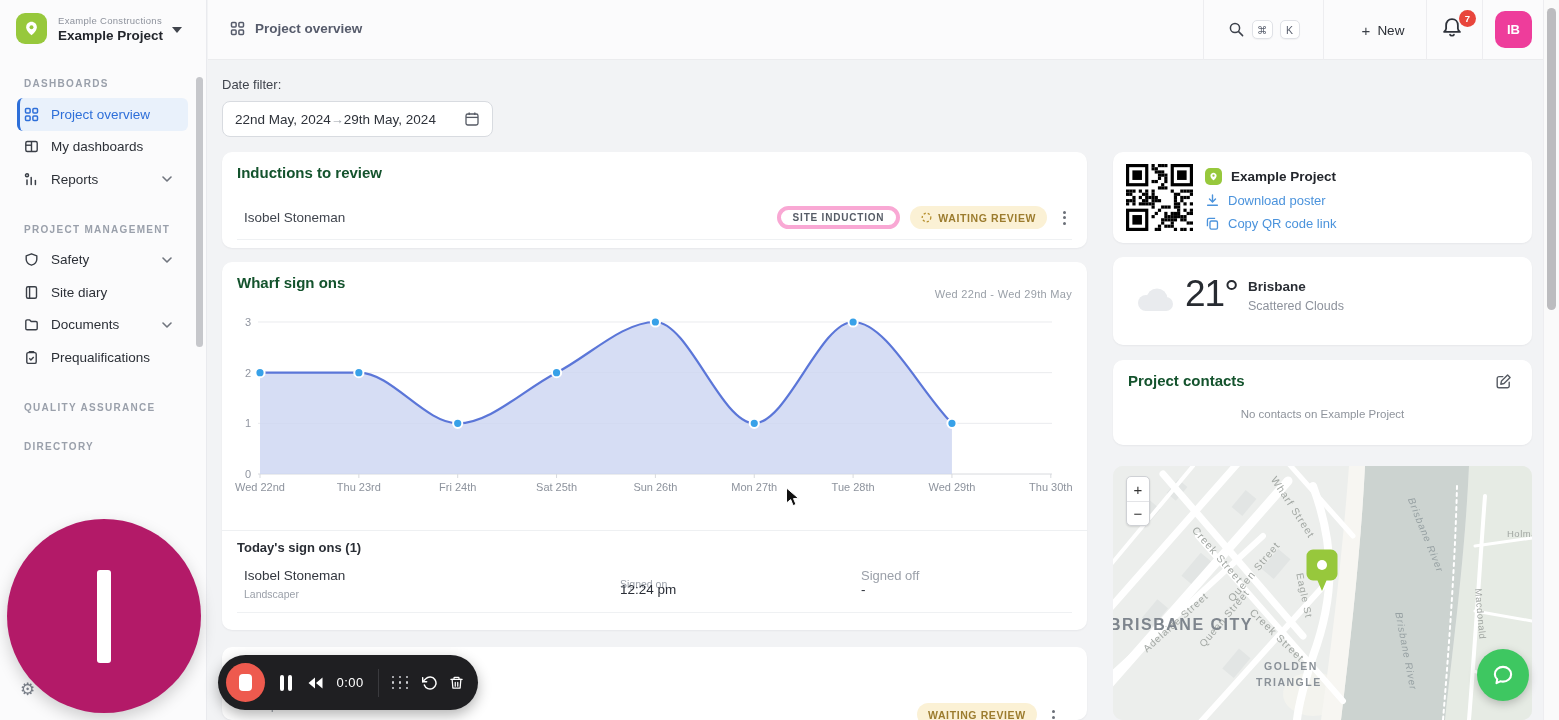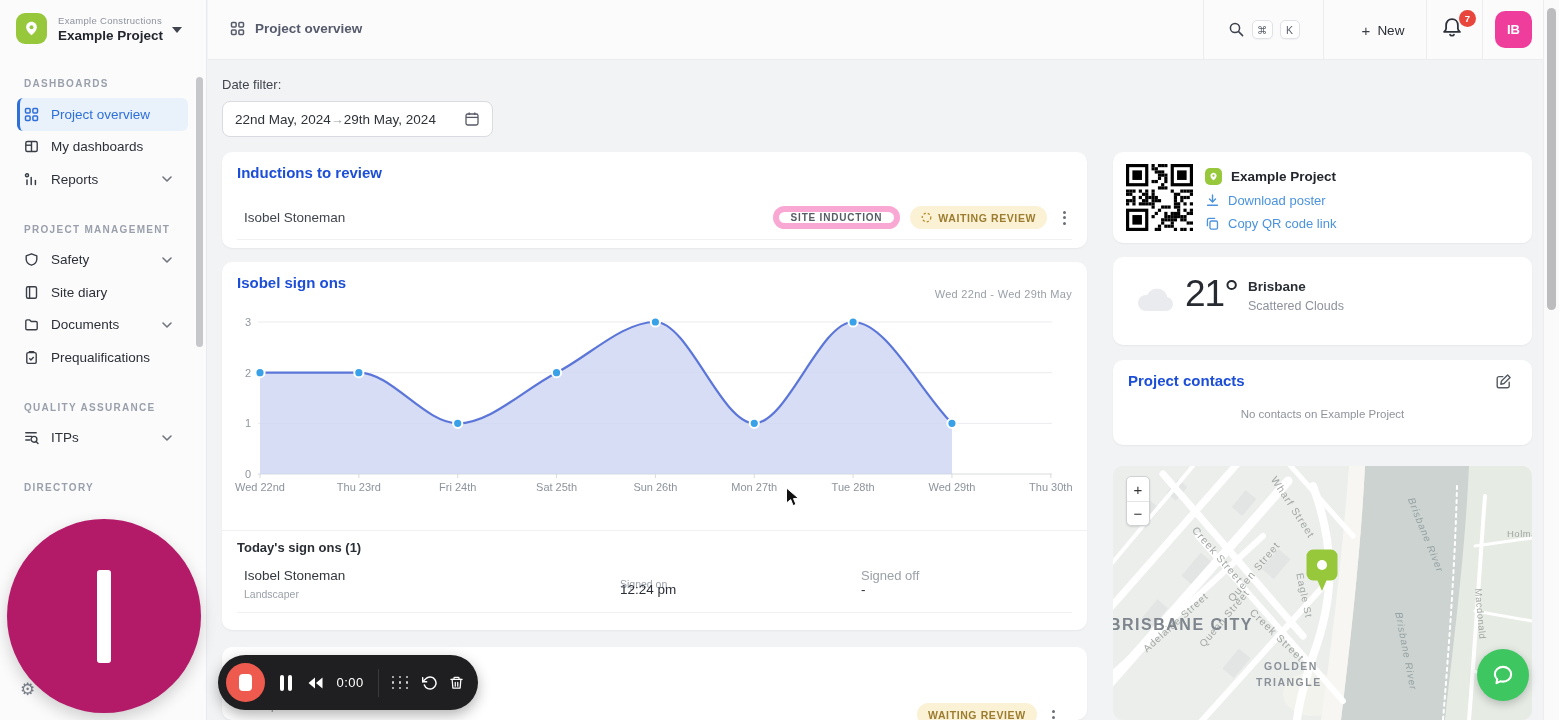--- a/index.html
+++ b/index.html
@@ -40,27 +40,27 @@
   .bell-badge { position:absolute; right:-6px; top:-6px; min-width:17px; height:17px; border-radius:9px; background:#e8453c; color:#fff; font-size:9.5px; font-weight:700; display:flex; align-items:center; justify-content:center; }
   .avatar { position:absolute; left:1287px; top:11px; width:37px; height:37px; border-radius:10px; background:#ee3d9b; color:#fff; font-size:13px; font-weight:700; display:flex; align-items:center; justify-content:center; cursor:pointer; }
 
   
   .date-label { position:absolute; left:222px; top:77px; font-size:13px; color:#40444d; }
   .date-input { position:absolute; left:222px; top:101px; width:271px; height:36px; background:#fff; border:1px solid #d8dbe0; border-radius:8px; display:flex; align-items:center; padding:0 12px; font-size:13.5px; color:#2f333b; cursor:pointer; }
   .date-arrow { color:#9aa0a8; font-size:13px; }
   .date-input .cal { margin-left:auto; display:flex; }
 
   .card { position:absolute; background:#fff; border-radius:10px; box-shadow:0 1px 2px rgba(20,24,40,.05); }
-  .card-title { position:absolute; left:15px; top:12px; font-size:15px; font-weight:700; color:#1d4ed8; }
+  .card-title { position:absolute; left:15px; top:12px; font-size:15px; font-weight:700; color:#14532d; }
 
   .card-inductions { left:222px; top:152px; width:865px; height:96px; }
   .ind-row { position:absolute; left:15px; right:15px; top:44px; height:44px; border-bottom:1px solid #eff1f3; display:flex; align-items:center; }
   .ind-name { margin-left:7px; font-size:13.5px; color:#40454e; }
   .ind-right { margin-left:auto; display:flex; align-items:center; gap:10px; }
-  .pill-outline { display:inline-flex; align-items:center; height:23px; padding:0 12px; border:6px solid #f9a8d4; border-radius:999px; font-size:10px; font-weight:700; letter-spacing:.8px; color:#565c66; background:#fff; }
+  .pill-outline { display:inline-flex; align-items:center; height:23px; padding:0 12px; border:4px solid #f9a8d4; border-radius:999px; font-size:10px; font-weight:700; letter-spacing:.8px; color:#565c66; background:#fff; }
   .pill-amber { display:inline-flex; align-items:center; gap:6px; height:23px; padding:0 11px; border-radius:999px; background:#fbf1d5; font-size:10.5px; font-weight:700; letter-spacing:.6px; color:#9c7c2e; }
   .kebab { display:flex; flex-direction:column; gap:2.5px; padding:4px 6px; cursor:pointer; }
   .kebab i { width:3px; height:3px; border-radius:50%; background:#6b7078; }
 
   .card-chart { left:222px; top:262px; width:865px; height:368px; }
   .chart-range { position:absolute; right:15px; top:26px; font-size:11px; color:#9aa0a8; letter-spacing:.3px; }
   .chart-svg { position:absolute; left:0; top:0; }
 
   .today-divider { position:absolute; left:0; right:0; top:268px; border-top:1px solid #eef0f2; }
   .today-title { position:absolute; left:15px; top:278px; font-size:13px; font-weight:700; color:#2a2e35; }
@@ -219,35 +219,20 @@
                 <rect x="2.8" y="2.6" width="9.4" height="10.8" rx="1.5"></rect>
                 <path d="M5.4 2.6 V1.6 h4.2 v1"></path>
                 <path d="M5.3 8.3 l1.6 1.6 2.8 -3"></path>
               </g>
             </svg>
             <span class="lbl">Prequalifications</span>
           </div>
         </div>
         <div class="side-section">
           <div class="side-heading">QUALITY ASSURANCE</div>
-          <div class="side-item">
-            <svg width="15" height="15" viewBox="0 0 15 15">
-              <g fill="none" stroke="#3a3f47" stroke-width="1.4" stroke-linecap="round">
-                <path d="M1.8 2.8 h10.4"></path>
-                <path d="M1.8 6.4 h6"></path>
-                <path d="M1.8 10 h4"></path>
-                <circle cx="10" cy="9.3" r="2.9"></circle>
-                <path d="M12.1 11.5 L14 13.4"></path>
-              </g>
-            </svg>
-            <span class="lbl">ITPs</span>
-            <svg class="chev" width="10" height="7" viewBox="0 0 10 7">
-              <polyline points="1,1 5,5 9,1" fill="none" stroke="#70757e" stroke-width="1.6" stroke-linecap="round" stroke-linejoin="round"></polyline>
-            </svg>
-          </div>
         </div>
         <div class="side-section">
           <div class="side-heading">DIRECTORY</div>
         </div>
       </div>
     <span class="gear">⚙</span>
     <div class="side-scroll-thumb"></div>
   </aside>
 
   <div class="webcam-circle">
@@ -324,21 +309,21 @@
         <span class="kebab">
             <i></i>
             <i></i>
             <i></i>
           </span>
       </span>
     </div>
   </section>
 
   <section class="card card-chart">
-    <div class="card-title">Isobel sign ons</div>
+    <div class="card-title">Wharf sign ons</div>
     <div class="chart-range">Wed 22nd - Wed 29th May</div>
     <svg class="chart-svg" id="signons-chart" width="865" height="250" viewBox="0 0 865 250">
         <line x1="36" y1="59.99000000000001" x2="830" y2="59.99000000000001" stroke="#eaebee" stroke-width="1"></line>
         <text x="29" y="63.99000000000001" text-anchor="end" font-size="11" fill="#9095a0">3</text>
         <line x1="36" y1="110.66" x2="830" y2="110.66" stroke="#eaebee" stroke-width="1"></line>
         <text x="29" y="114.66" text-anchor="end" font-size="11" fill="#9095a0">2</text>
         <line x1="36" y1="161.32999999999998" x2="830" y2="161.32999999999998" stroke="#eaebee" stroke-width="1"></line>
         <text x="29" y="165.32999999999998" text-anchor="end" font-size="11" fill="#9095a0">1</text>
         <line x1="36" y1="212" x2="830" y2="212" stroke="#d8dade" stroke-width="1"></line>
         <text x="29" y="216" text-anchor="end" font-size="11" fill="#9095a0">0</text>

